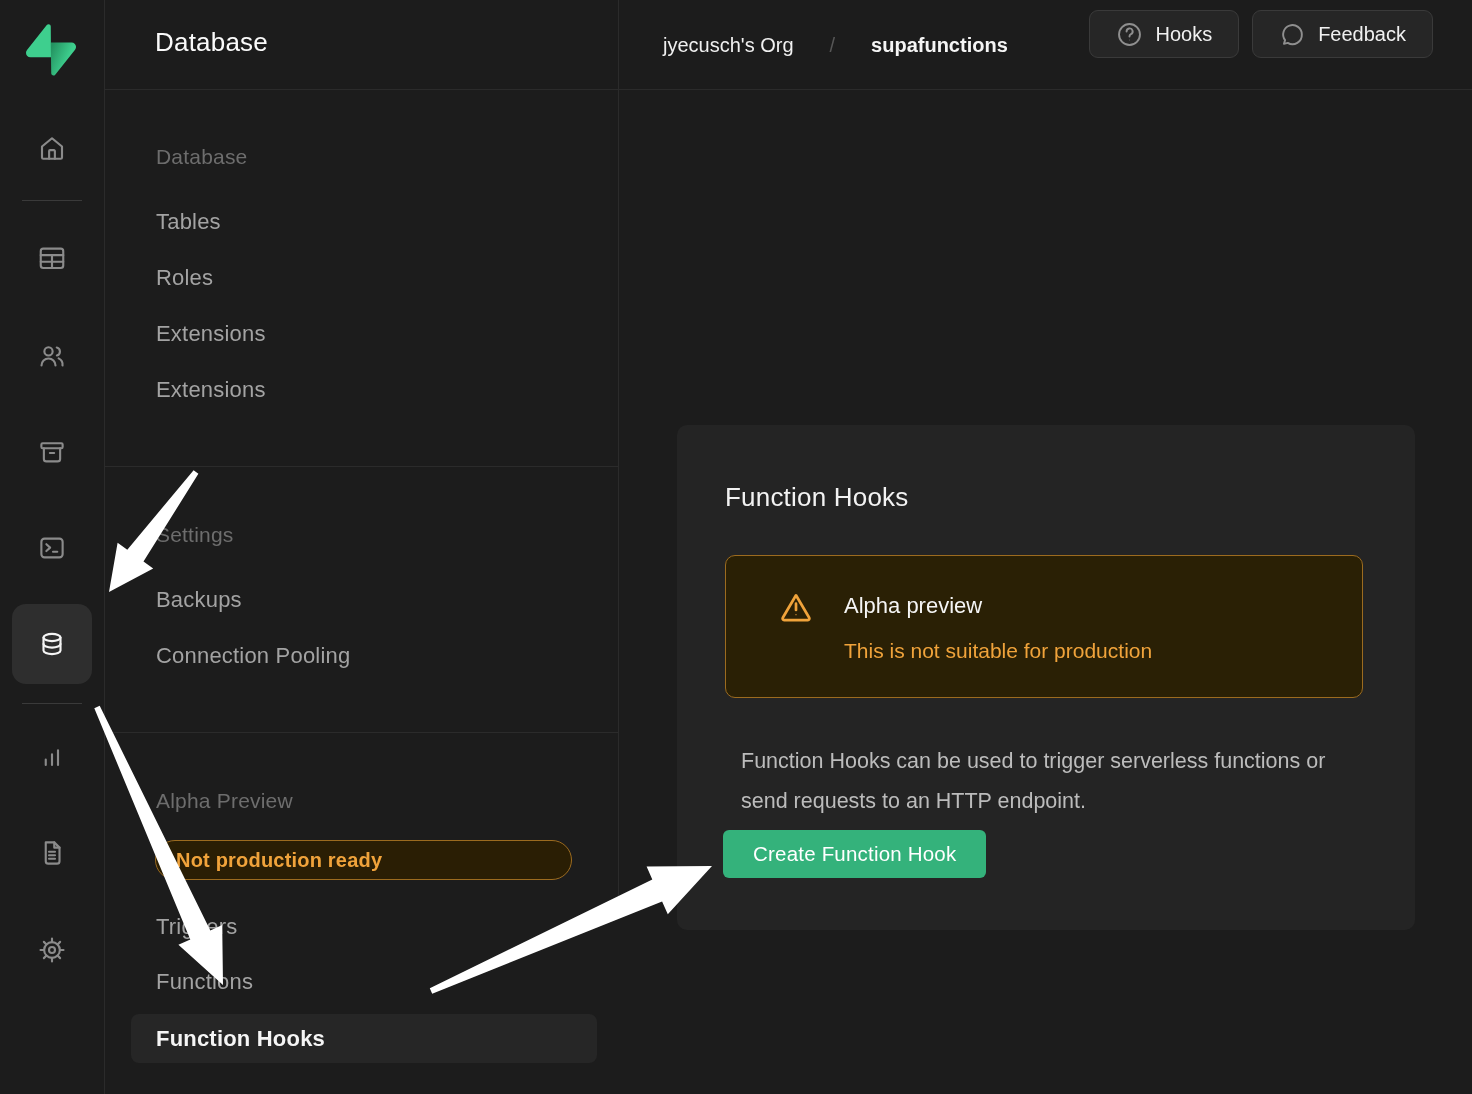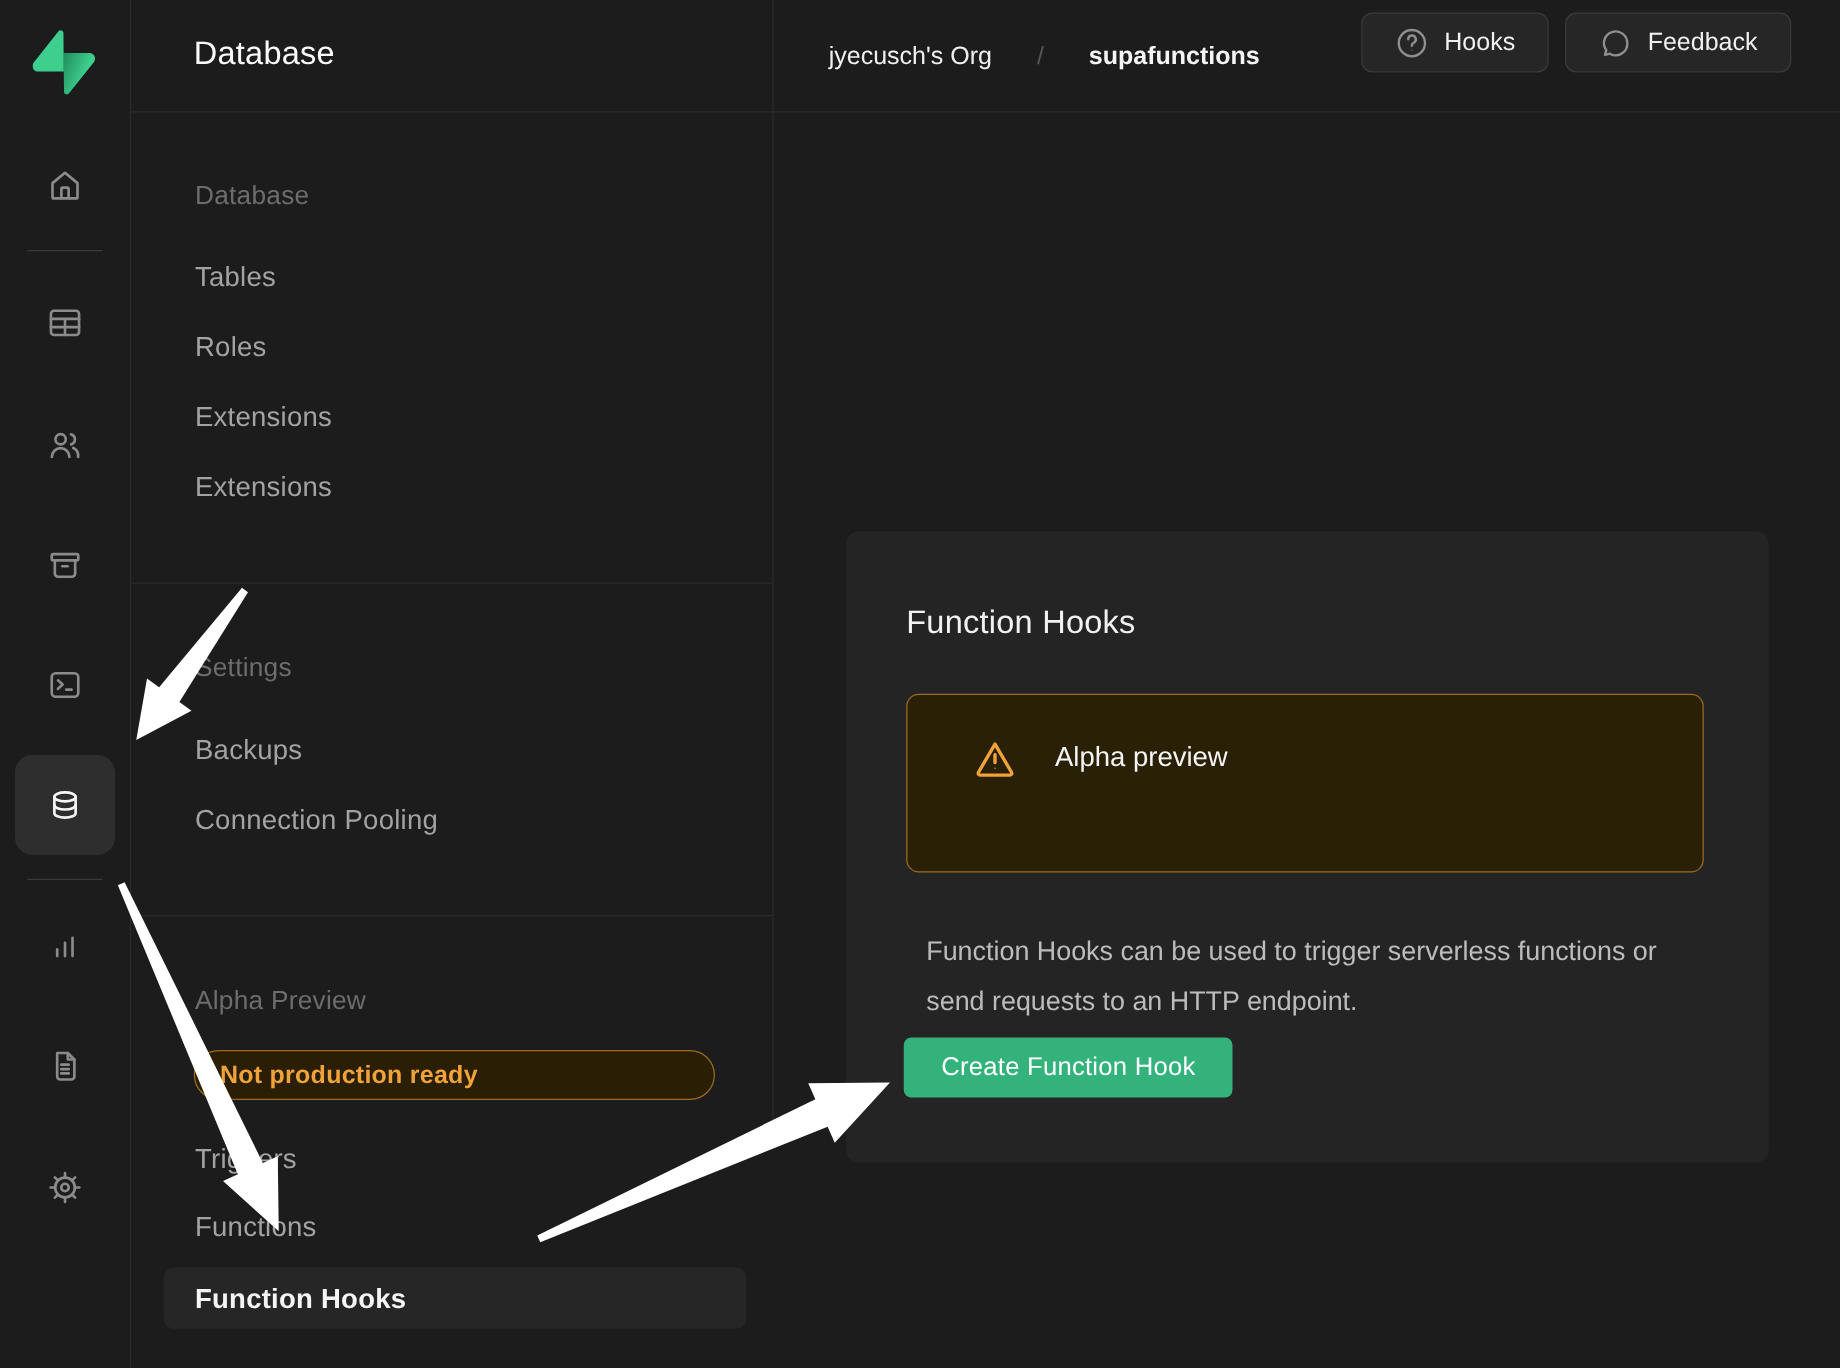--- a/index.html
+++ b/index.html
@@ -216,20 +216,21 @@
 
     <div class="alert">
       <span class="alert-icon">
         <svg viewBox="0 0 24 24" fill="none" stroke="currentColor" stroke-width="1.8" stroke-linecap="round" stroke-linejoin="round" width="36" height="36">
           <path d="M12 4.2 20.8 19.2a1 1 0 0 1-.86 1.5H4.06a1 1 0 0 1-.86-1.5Z"></path>
           <path d="M12 9.8v4.2"></path>
           <circle cx="12" cy="17.1" r="0.4" fill="currentColor" stroke="none"></circle>
         </svg>
       </span>
       <div class="alert-title">Alpha preview</div>
+      <div class="alert-sub">This is not suitable for production</div>
     </div>
 
     <p class="card-desc" style="margin:16px">Function Hooks can be used to trigger serverless functions or send requests to an HTTP endpoint.</p>
 
     <button class="cta">
       <span>Create Function Hook</span>
     </button>
   </section>
 </main>
 

